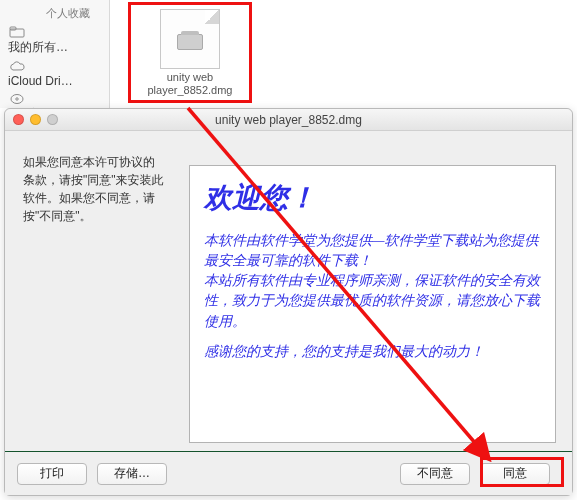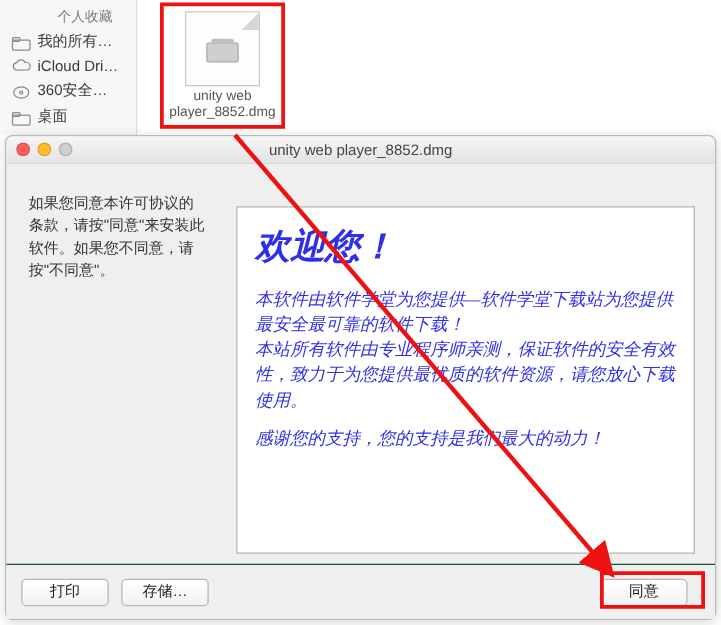--- a/index.html
+++ b/index.html
@@ -22,34 +22,34 @@
     background: #f7f7f7;
     border-right: 1px solid #d9d9d9;
     padding-top: 4px;
   }
   .sb-header {
     font-size: 11px; color: #7a7a7a;
     padding: 2px 10px 2px 10px;
     margin-left: 36px;
   }
   .sb-item {
-    display: flex; align-items: flex-end;
+    display: flex; align-items: flex-start;
     padding: 2px 6px 2px 8px;
     color: #3a3a3a; font-size: 12px;
-    white-space: nowrap; overflow: hidden;
+    white-space: nowrap; overflow: hidden; flex-direction: column;
   }
   .sb-icon { width: 18px; height: 14px; margin-right: 4px; display: inline-flex; align-items: center; justify-content: center; }
   .sb-icon svg { overflow: visible; }
 
   .file-area {
     position: absolute; left: 110px; top: 0; right: 0; height: 108px;
     background: #fff;
   }
   .file-tile {
-    position: absolute; left: 18px; top: 2px; width: 100px; text-align: center;
+    position: absolute; left: 18px; top: 2px; width: 124px; text-align: center;
     border: 3px solid #e11; 
     padding-bottom: 4px;
   }
   .file-thumb {
     width: 60px; height: 60px; margin: 4px auto 2px auto;
     background: #fdfdfd;
     border: 1px solid #c8c8c8;
     position: relative;
   }
   .file-thumb::before {
@@ -228,20 +228,21 @@
       <div class="doc-title">欢迎您！</div>
       <div class="doc-body">本软件由软件学堂为您提供—软件学堂下载站为您提供最安全最可靠的软件下载！<br>本站所有软件由专业程序师亲测，保证软件的安全有效性，致力于为您提供最优质的软件资源，请您放心下载使用。</div>
       <div class="doc-thanks">感谢您的支持，您的支持是我们最大的动力！</div>
     </div>
   </div>
 
   <div class="btnbar">
     <div class="btn">打印</div>
     <div class="btn">存储…</div>
     <div class="spacer"></div>
+    <div class="btn">不同意</div>
     <div class="btn">同意</div>
   </div>
 
   <div class="agree-box"></div>
 </div>
 
 <svg class="arrow-svg">
   <defs>
     <marker id="ah" viewBox="0 0 10 10" refX="8" refY="5" markerWidth="8" markerHeight="8" orient="auto">
       <path d="M0 0 L10 5 L0 10 z" fill="#e11"></path>

